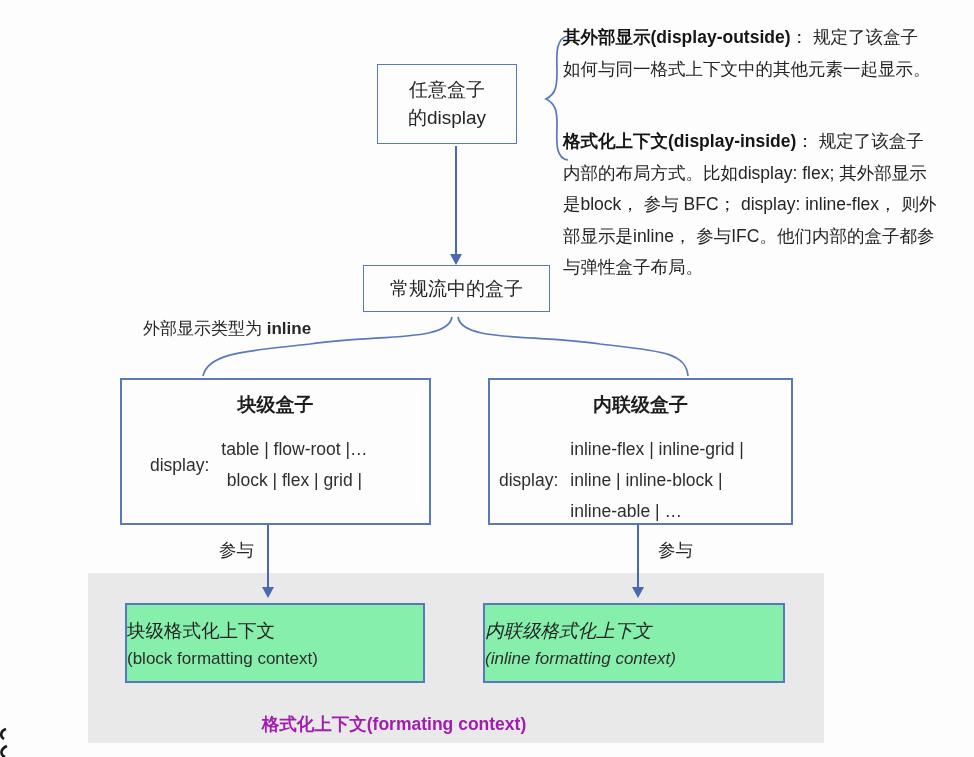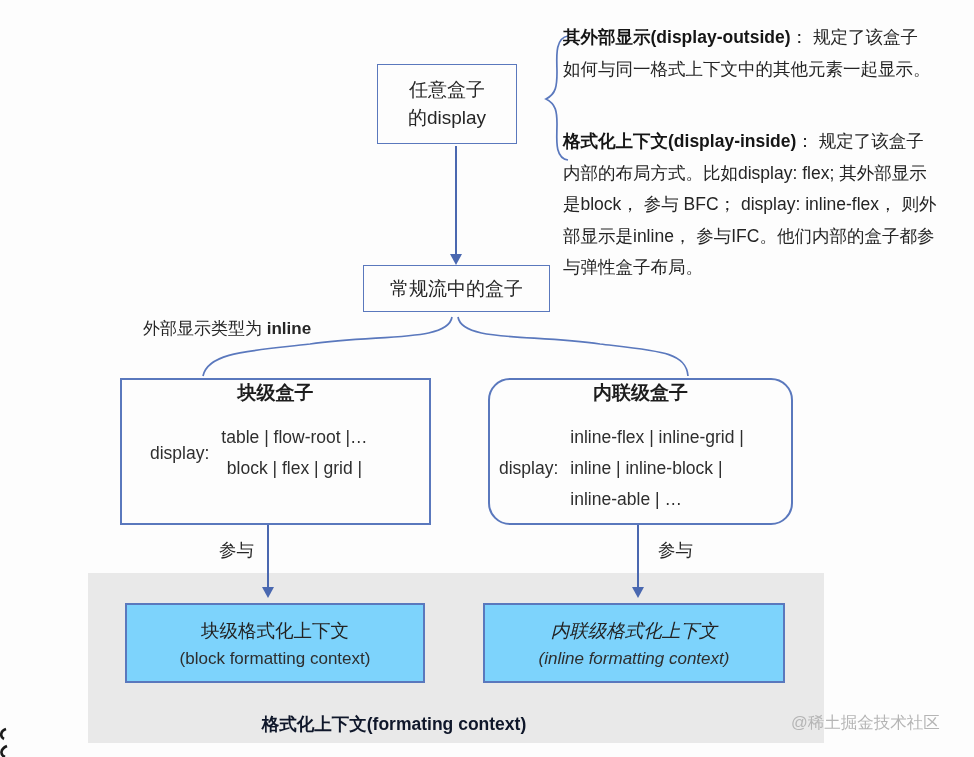--- a/index.html
+++ b/index.html
@@ -29,23 +29,23 @@
     border: 1.6px solid #5a78bd;
     z-index: 3;
     display: flex;
     flex-direction: column;
     align-items: center;
     justify-content: center;
     text-align: center;
   }
   .top-box { left: 377px; top: 64px; width: 140px; height: 80px; font-size: 19px; line-height: 28px; }
   .normal-flow-box { left: 363px; top: 265px; width: 187px; height: 47px; font-size: 19px; }
-  .big-box { top: 378px; height: 147px; justify-content: flex-start; }
+  .big-box { top: 378px; height: 147px; justify-content: flex-start; padding-top: 12px; }
   .block-box  { left: 120px; width: 311px; border-width: 2px; }
-  .inline-box { left: 488px; width: 305px; border-width: 2px; border-radius: 22px; }
+  .inline-box { left: 488px; width: 305px; border-width: 2px; }
   .big-box .box-title { font-size: 19px; font-weight: bold; color: #1d1d1d; margin-bottom: 16px; }
   .box-body { display: flex; align-items: center; font-size: 17.5px; color: #2e2e2e; width: 100%; }
   .block-box .box-body { padding-left: 28px; }
   .inline-box .box-body { padding-left: 9px; }
   .display-label { white-space: nowrap; margin-right: 12px; line-height: 31px; }
   .display-values { line-height: 31px; }
   .block-box .display-values { text-align: center; }
   .inline-box .display-values { text-align: left; }
   .display-values div { white-space: nowrap; }
   .note {
@@ -68,32 +68,32 @@
   .branch-label-right { left: 578px; }
   .branch-label b { font-weight: bold; }
   .participate {
     position: absolute; top: 538px;
     font-size: 17.5px; z-index: 3; white-space: nowrap;
   }
   .participate-left { left: 219px; }
   .participate-right { left: 658px; }
   .fc-box {
     position: absolute; top: 603px; height: 80px;
-    background: #7dd3fc; border: 2px solid #5a78bd;
-    display: flex; flex-direction: column; align-items: center; justify-content: center;
+    background: #86efac; border: 2px solid #5a78bd;
+    display: flex; flex-direction: column; align-items: flex-start; justify-content: center;
     z-index: 3; text-align: center;
   }
   .bfc-box { left: 125px; width: 300px; }
   .ifc-box { left: 483px; width: 302px; font-style: italic; }
   .fc-line1 { font-size: 18.5px; margin-bottom: 6px; color: #232323; }
   .fc-line2 { font-size: 17px; color: #2e2e2e; }
   .fc-caption {
     position: absolute; left: 88px; top: 712px; width: 612px;
     text-align: center; font-size: 17.5px; font-weight: bold;
-    z-index: 3; color: #0f172a;
+    z-index: 3; color: #a21caf;
   }
   .watermark {
     position: absolute; left: 791px; top: 712px;
     font-size: 16.5px; color: #b5b5b5; z-index: 4; white-space: nowrap;
   }
 </style>
 </head>
 <body>
 
 <div class="stage">
@@ -175,15 +175,14 @@
     <div class="fc-line2">(block formatting context)</div>
   </div>
 
   <div class="fc-box ifc-box">
     <div class="fc-line1">内联级格式化上下文</div>
     <div class="fc-line2">(inline formatting context)</div>
   </div>
 
   <div class="fc-caption">格式化上下文(formating context)</div>
 
-  <div class="watermark">@稀土掘金技术社区</div>
 
 </div>
 
 </body></html>

